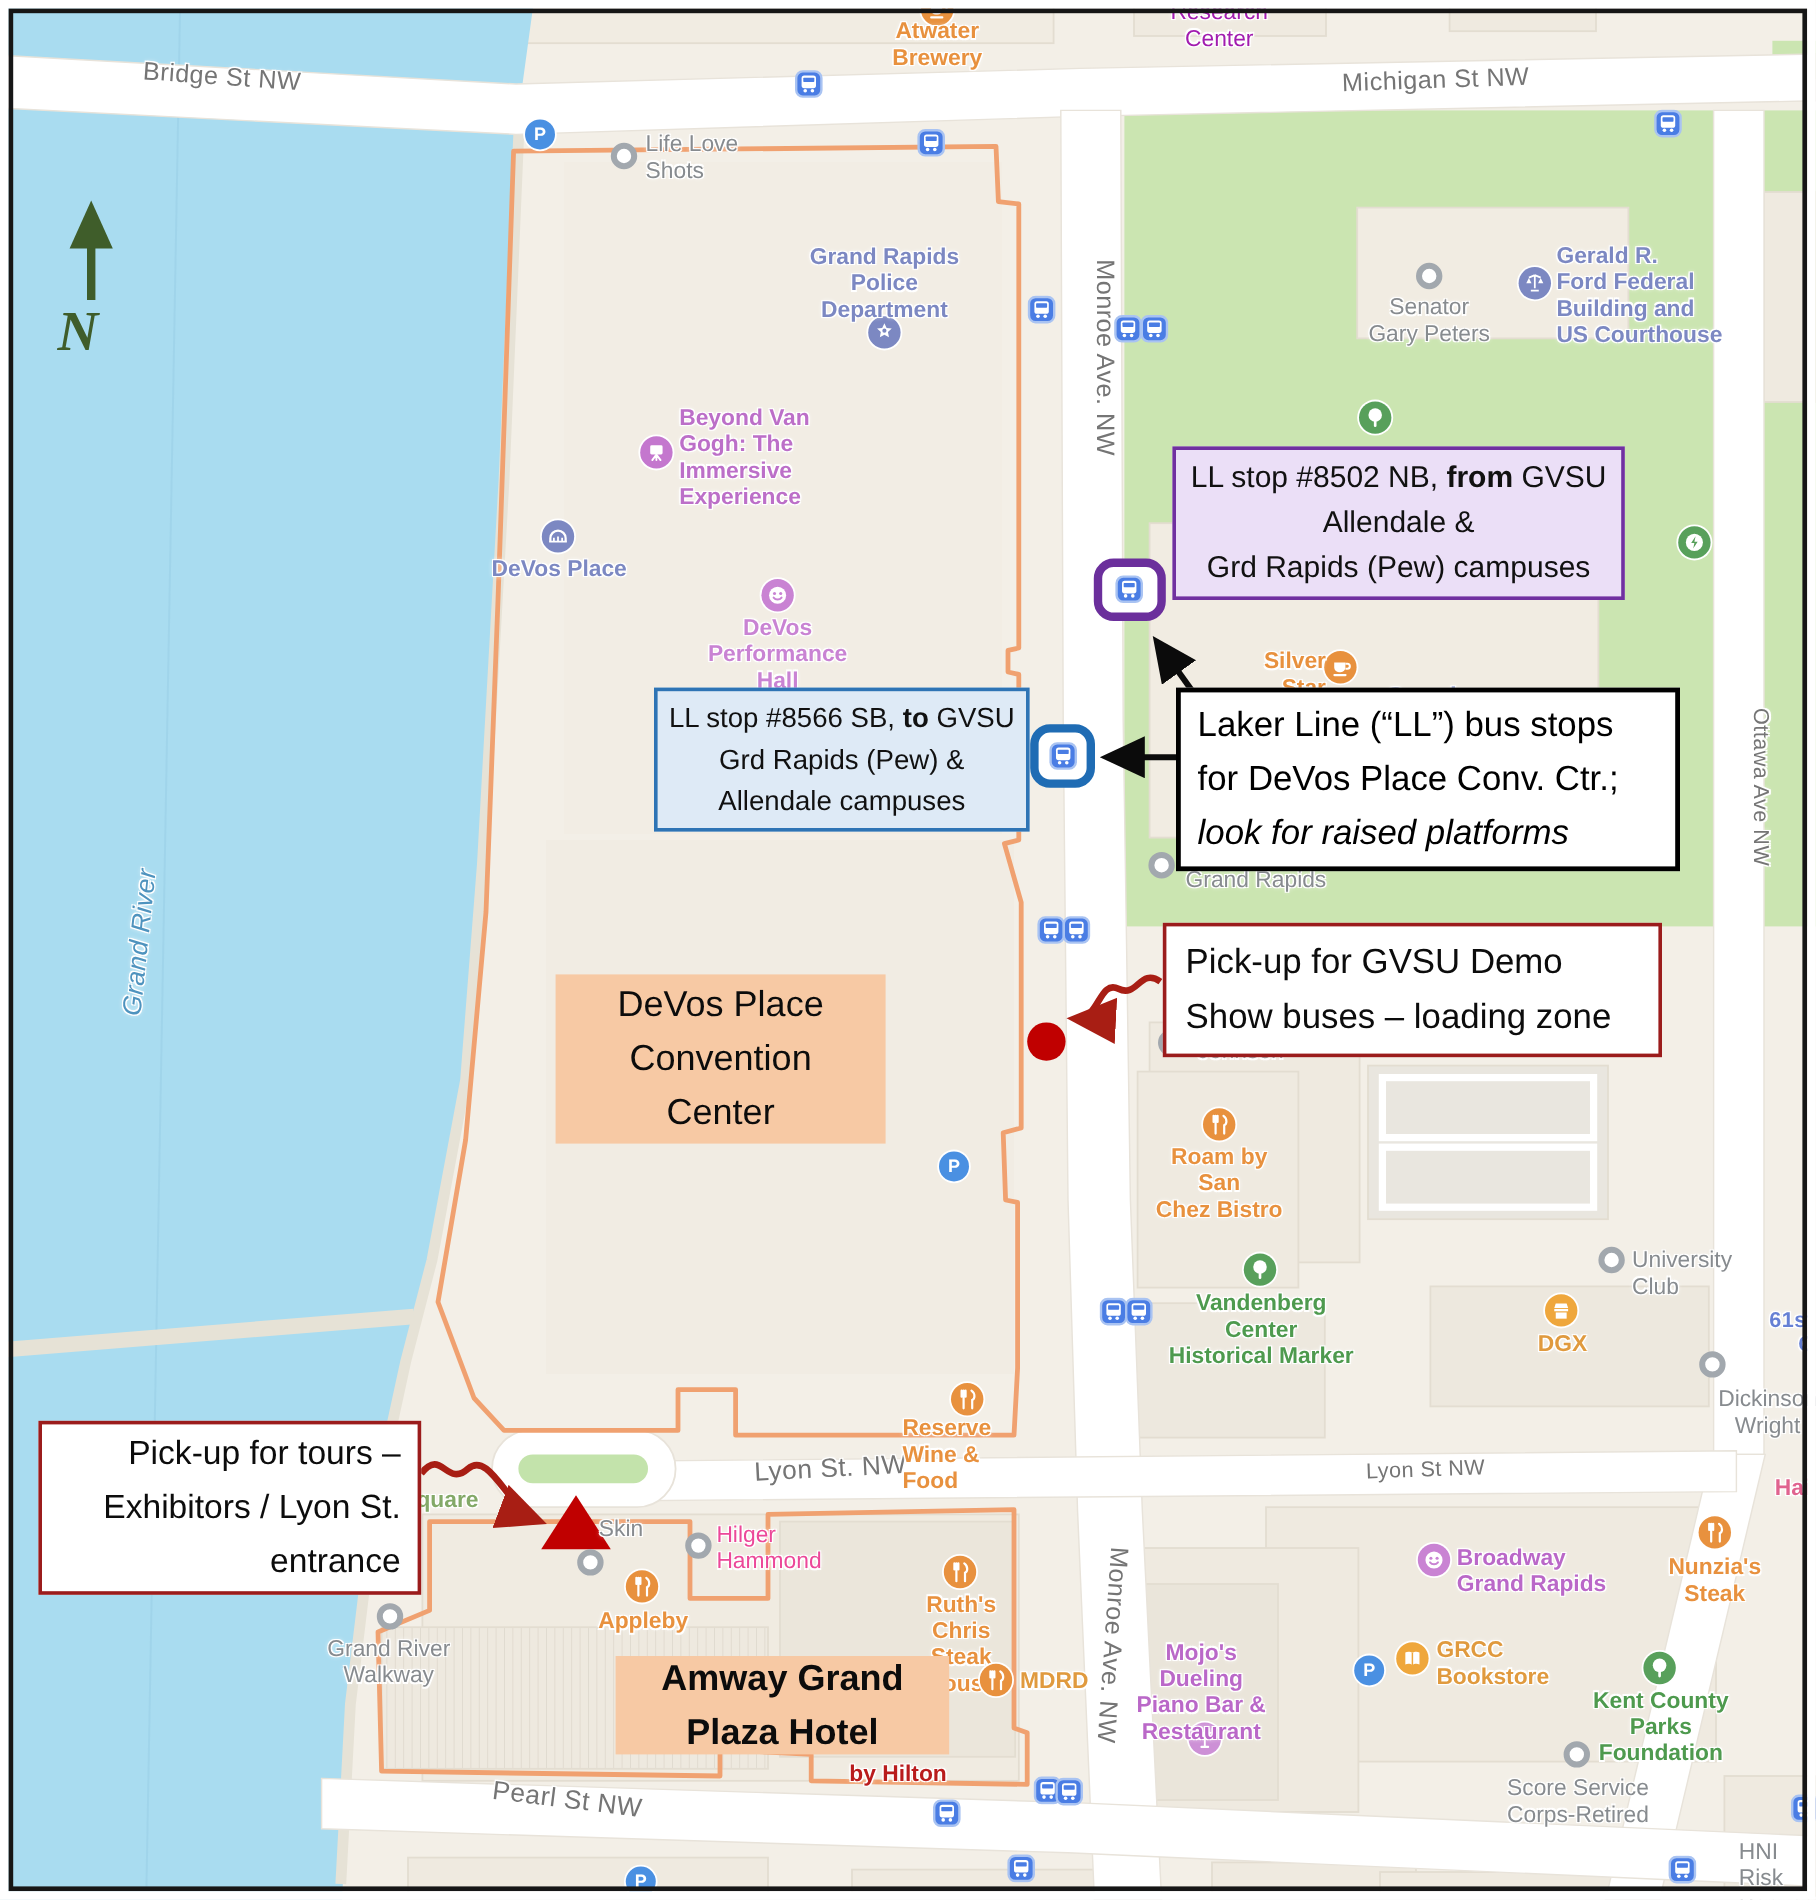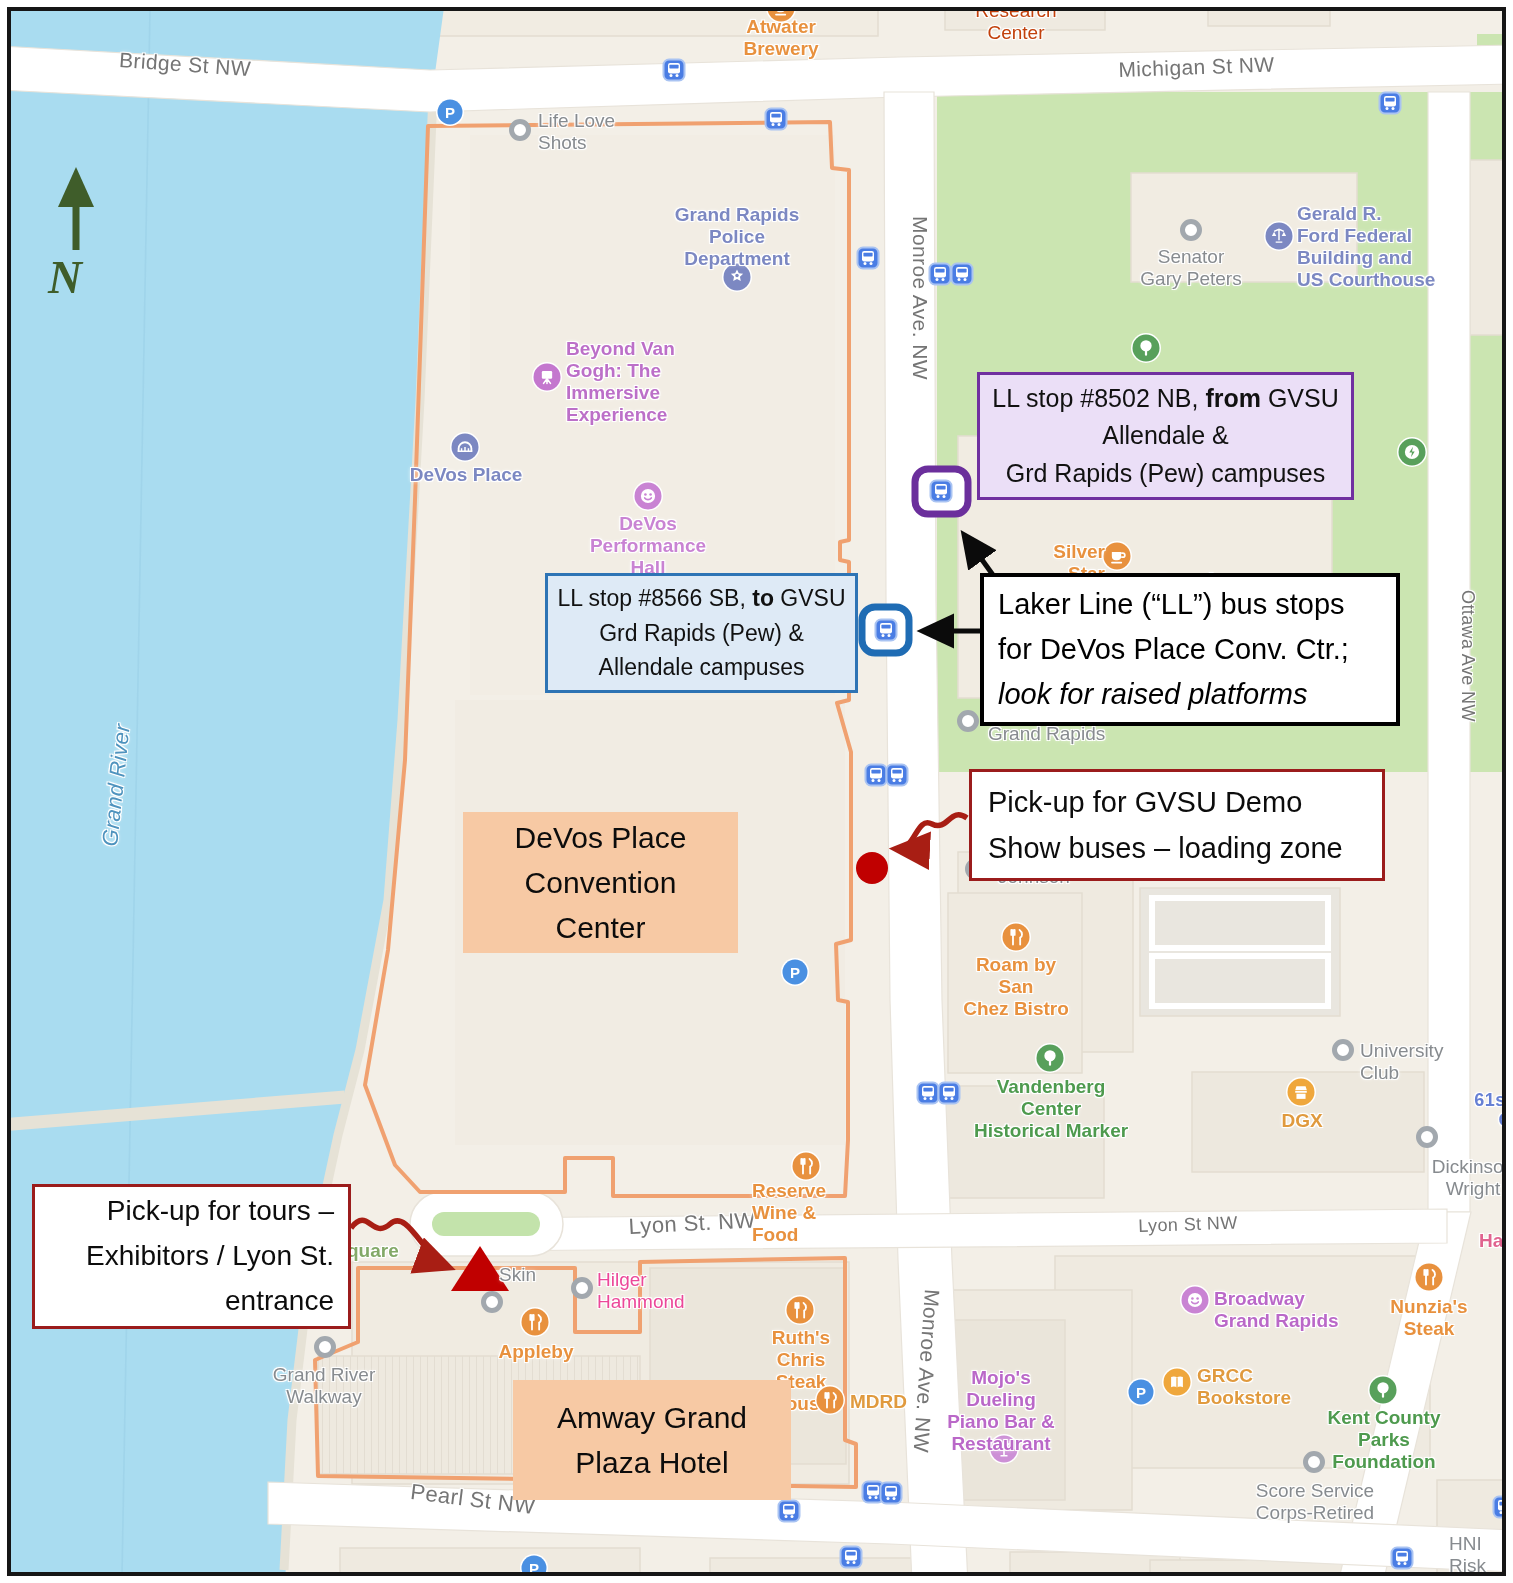--- a/index.html
+++ b/index.html
@@ -132,21 +132,21 @@
       <path d="M480,1246 L451,1291 L509,1291 Z" fill="#C00000"></path>
     </svg>
 
     <div id="north-n" style="left:48px;top:250px;">N</div>
 
     <div class="area-label" style="left:463px;top:812px;width:275px;height:141px;font-size:30px;line-height:1.5;">
       <span>DeVos Place</span>
       <span>Convention</span>
       <span>Center</span>
     </div>
-    <div class="area-label" style="left:513px;top:1380px;width:278px;height:120px;font-size:30px;line-height:1.5;">
+    <div class="area-label" style="left:513px;top:1380px;width:278px;height:82px;font-size:30px;line-height:1.5;font-weight:bold;">
       <span>Amway Grand</span>
       <span>Plaza Hotel</span>
     </div>
 
     <div class="anno-box box-purple" style="left:977px;top:372px;width:377px;height:128px;">
       <span><span>LL stop #8502 NB, </span><b>from</b><span> GVSU</span></span>
       <span>Allendale &amp;</span>
       <span>Grd Rapids (Pew) campuses</span>
     </div>
 
@@ -183,21 +183,21 @@
       <div class="street-label" style="left: 98px; top: 845px; font-size: 22px; color: rgb(78, 147, 190); font-style: italic; transform: rotate(-84deg);">Grand River</div>
       <div class="street-label" style="left: 1472px; top: 1090px; font-size: 18px; color: rgb(102, 128, 212); font-weight: 600; width: 40px; white-space: normal; text-align: right;">61st<br>C</div>
       <div class="poi-icon" style="left: 781px; top: 8px; background: rgb(232, 145, 62);">
         <svg viewBox="0 0 22 22">
           <path d="M6.8 7.8h7.6v3.4a3.2 3.2 0 0 1-3.2 3.2h-1.2a3.2 3.2 0 0 1-3.2-3.2z" fill="#fff"></path>
           <path d="M14.4 8.6h1.3a1.7 1.7 0 0 1 0 3.4h-1.3" fill="none" stroke="#fff" stroke-width="1.4"></path>
           <rect x="6.2" y="15.6" width="9" height="1.5" rx=".75" fill="#fff"></rect>
         </svg>
       </div>
       <div class="poi-label" style="left: 722px; top: 16px; width: 118px; text-align: center; color: rgb(232, 145, 62);">Atwater<br>Brewery</div>
-      <div class="poi-label" style="left: 962px; top: 0px; width: 108px; text-align: center; color: #c2410c; font-weight: 500;">Research<br>Center</div>
+      <div class="poi-label" style="left: 962px; top: 0px; width: 108px; text-align: center; color: #a21caf; font-weight: 500;">Research<br>Center</div>
       <div class="poi-dot" style="left: 520px; top: 130px;"></div>
       <div class="poi-label" style="left: 538px; top: 110px; width: 92px; text-align: left; color: rgb(135, 139, 143); font-weight: 500;">Life Love<br>Shots</div>
       <div class="poi-icon" style="left: 737px; top: 277px; background: rgb(124, 136, 194);">
         <svg viewBox="0 0 22 22">
           <path d="M11 4.8l1.5 3.2 3.5.4-2.6 2.4.7 3.5L11 12.6l-3.1 1.7.7-3.5L6 8.4l3.5-.4z" fill="#fff"></path>
           <circle cx="11" cy="9.8" r="1.4" fill="#7C88C2"></circle>
         </svg>
       </div>
       <div class="poi-label" style="left: 667px; top: 204px; width: 140px; text-align: center; color: rgb(124, 136, 194);">Grand Rapids<br>Police<br>Department</div>
       <div class="poi-icon" style="left: 547px; top: 377px; background: rgb(196, 119, 206);">

